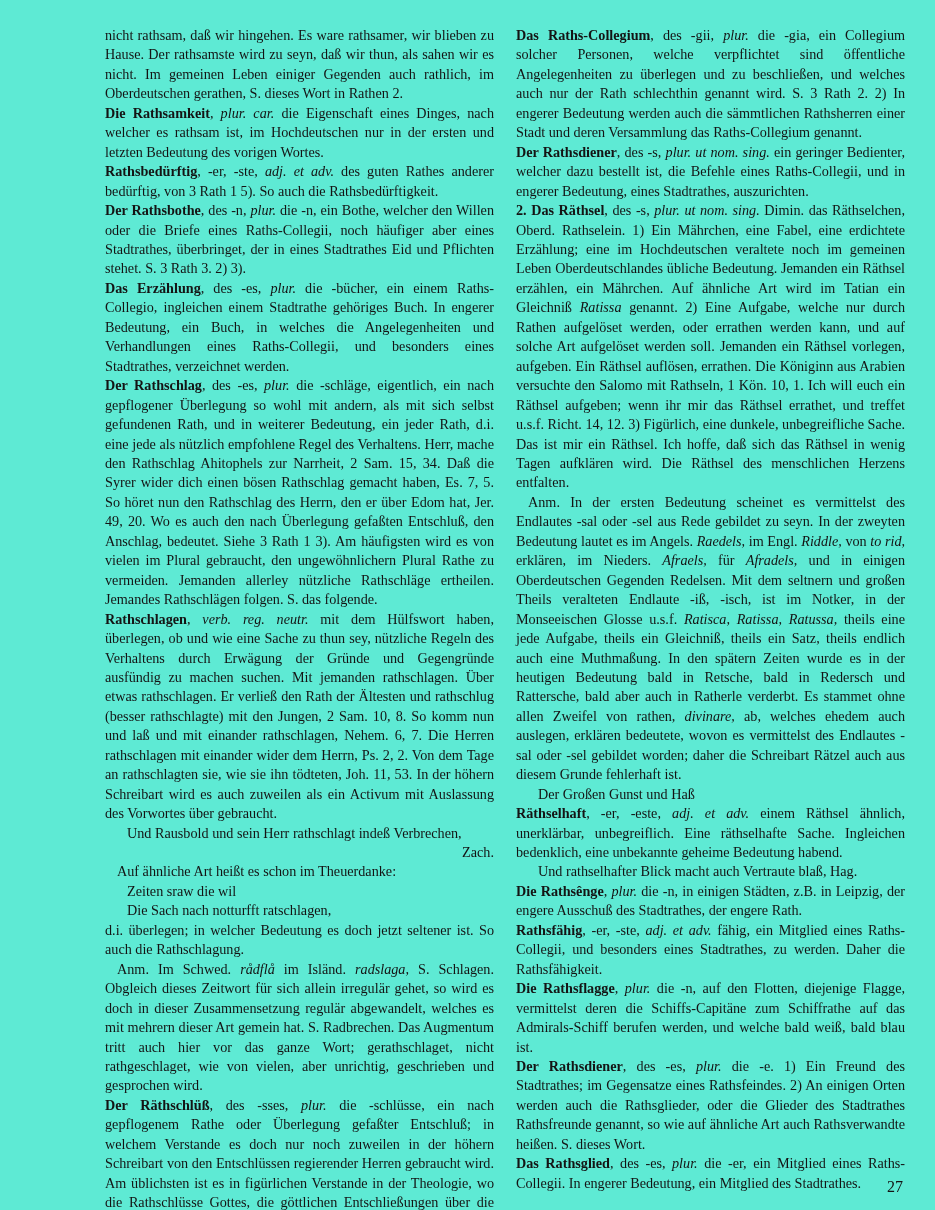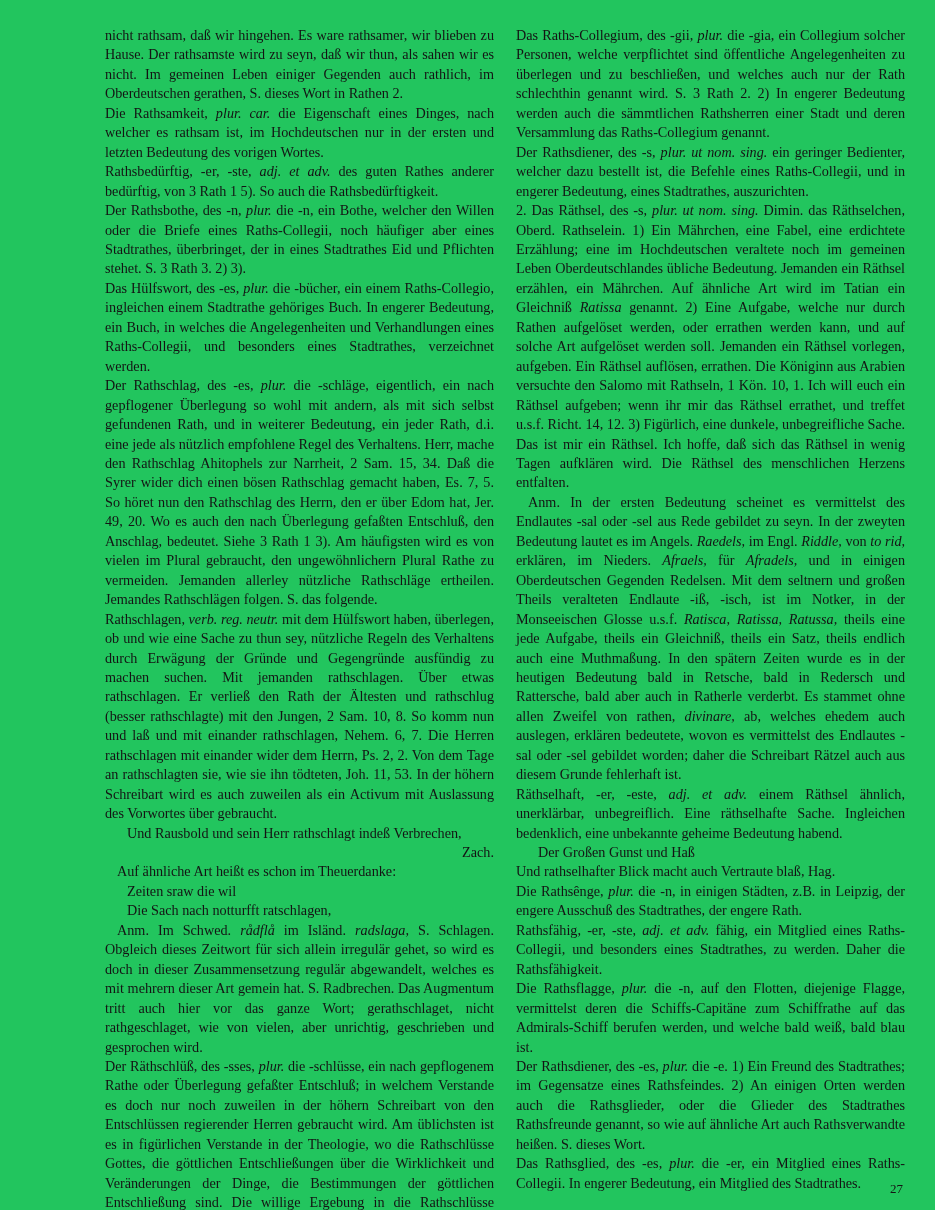--- a/index.html
+++ b/index.html
@@ -2,66 +2,67 @@
 <html><head>
 <meta charset="utf-8">
 <style>
   html,body{margin:0;padding:0;background:#ffffff;}
   body{width:935px;height:1210px;overflow:hidden;}
   .page{
     position:relative;
     width:935px;height:1210px;
     box-sizing:border-box;
     padding:26px 30px 20px 105px;
-    background:#22c55e;
+    background:#5eead4;
     color:#141414;
     font-family:"Liberation Serif","DejaVu Serif",serif;
     font-size:14.2px;
     line-height:1.37;
   }
   .cols{display:flex;gap:22px;}
   .col{flex:1 1 0;min-width:0;}
   .col p{margin:0;text-align:justify;}
-  .b{font-weight:normal;}
+  .b{font-weight:bold;}
   .i{font-style:italic;}
   .pagenum{
     position:absolute;
     right:32px;bottom:12px;
-    font-size:13px;
+    font-size:16px;
   }
 </style>
 </head>
 <body>
 
 <div class="page">
   <div class="cols">
     <div class="col">
         <p><span>nicht rathsam, daß wir hingehen. Es ware rathsamer, wir blieben zu Hause. Der rathsamste wird zu seyn, daß wir thun, als sahen wir es nicht. Im gemeinen Leben einiger Gegenden auch rathlich, im Oberdeutschen gerathen, S. dieses Wort in Rathen 2.</span></p>
         <p><span class="b">Die Rathsamkeit</span><span>, </span><span class="i">plur. car.</span><span> die Eigenschaft eines Dinges, nach welcher es rathsam ist, im Hochdeutschen nur in der ersten und letzten Bedeutung des vorigen Wortes.</span></p>
         <p><span class="b">Rathsbedürftig</span><span>, -er, -ste, </span><span class="i">adj. et adv.</span><span> des guten Rathes anderer bedürftig, von 3 Rath 1 5). So auch die Rathsbedürftigkeit.</span></p>
         <p><span class="b">Der Rathsbothe</span><span>, des -n, </span><span class="i">plur.</span><span> die -n, ein Bothe, welcher den Willen oder die Briefe eines Raths-Collegii, noch häufiger aber eines Stadtrathes, überbringet, der in eines Stadtrathes Eid und Pflichten stehet. S. 3 Rath 3. 2) 3).</span></p>
-        <p><span class="b">Das Hülfswort</span><span>, des -es, </span><span class="i">plur.</span><span> die -bücher, ein einem Raths-Collegio, ingleichen einem Stadtrathe gehöriges Buch. In engerer Bedeutung, ein Buch, in welches die Angelegenheiten und Verhandlungen eines Raths-Collegii, und besonders eines Stadtrathes, verzeichnet werden.</span></p>
+        <p><span class="b">Das Erzählung</span><span>, des -es, </span><span class="i">plur.</span><span> die -bücher, ein einem Raths-Collegio, ingleichen einem Stadtrathe gehöriges Buch. In engerer Bedeutung, ein Buch, in welches die Angelegenheiten und Verhandlungen eines Raths-Collegii, und besonders eines Stadtrathes, verzeichnet werden.</span></p>
         <p><span class="b">Der Rathschlag</span><span>, des -es, </span><span class="i">plur.</span><span> die -schläge, eigentlich, ein nach gepflogener Überlegung so wohl mit andern, als mit sich selbst gefundenen Rath, und in weiterer Bedeutung, ein jeder Rath, d.i. eine jede als nützlich empfohlene Regel des Verhaltens. Herr, mache den Rathschlag Ahitophels zur Narrheit, 2 Sam. 15, 34. Daß die Syrer wider dich einen bösen Rathschlag gemacht haben, Es. 7, 5. So höret nun den Rathschlag des Herrn, den er über Edom hat, Jer. 49, 20. Wo es auch den nach Überlegung gefaßten Entschluß, den Anschlag, bedeutet. Siehe 3 Rath 1 3). Am häufigsten wird es von vielen im Plural gebraucht, den ungewöhnlichern Plural Rathe zu vermeiden. Jemanden allerley nützliche Rathschläge ertheilen. Jemandes Rathschlägen folgen. S. das folgende.</span></p>
         <p><span class="b">Rathschlagen</span><span>, </span><span class="i">verb. reg. neutr.</span><span> mit dem Hülfswort haben, überlegen, ob und wie eine Sache zu thun sey, nützliche Regeln des Verhaltens durch Erwägung der Gründe und Gegengründe ausfündig zu machen suchen. Mit jemanden rathschlagen. Über etwas rathschlagen. Er verließ den Rath der Ältesten und rathschlug (besser rathschlagte) mit den Jungen, 2 Sam. 10, 8. So komm nun und laß und mit einander rathschlagen, Nehem. 6, 7. Die Herren rathschlagen mit einander wider dem Herrn, Ps. 2, 2. Von dem Tage an rathschlagten sie, wie sie ihn tödteten, Joh. 11, 53. In der höhern Schreibart wird es auch zuweilen als ein Activum mit Auslassung des Vorwortes über gebraucht.</span></p>
         <p style="margin-left: 22px;"><span>Und Rausbold und sein Herr rathschlagt indeß Verbrechen,</span></p>
         <p style="text-align: right;"><span>Zach.</span></p>
         <p style="text-indent: 12px;"><span>Auf ähnliche Art heißt es schon im Theuerdanke:</span></p>
         <p style="margin-left: 22px;"><span>Zeiten sraw die wil</span></p>
         <p style="margin-left: 22px;"><span>Die Sach nach notturfft ratschlagen,</span></p>
+        <p><span>d.i. überlegen; in welcher Bedeutung es doch jetzt seltener ist. So auch die Rathschlagung.</span></p>
         <p style="text-indent: 12px;"><span>Anm. Im Schwed. </span><span class="i">rådflå</span><span> im Isländ. </span><span class="i">radslaga,</span><span> S. Schlagen. Obgleich dieses Zeitwort für sich allein irregulär gehet, so wird es doch in dieser Zusammensetzung regulär abgewandelt, welches es mit mehrern dieser Art gemein hat. S. Radbrechen. Das Augmentum tritt auch hier vor das ganze Wort; gerathschlaget, nicht rathgeschlaget, wie von vielen, aber unrichtig, geschrieben und gesprochen wird.</span></p>
         <p><span class="b">Der Räthschlüß</span><span>, des -sses, </span><span class="i">plur.</span><span> die -schlüsse, ein nach gepflogenem Rathe oder Überlegung gefaßter Entschluß; in welchem Verstande es doch nur noch zuweilen in der höhern Schreibart von den Entschlüssen regierender Herren gebraucht wird. Am üblichsten ist es in figürlichen Verstande in der Theologie, wo die Rathschlüsse Gottes, die göttlichen Entschließungen über die Wirklichkeit und Veränderungen der Dinge, die Bestimmungen der göttlichen Entschließung sind. Die willige Ergebung in die Rathschlüsse Gottes ohne geheime Ausnahmen. Alle besondere Absichten der Rathschlüsse und Verhängnisse Gottes einsehen wollen, ist unsinnige Begehrlichkeit, Gell. Der Rathschluß Gottes von unserer Seligkeit, dessen Entschluß in einer gewissen Ordnung jedermann selig zu machen. S. 3 Rath 1 3).</span></p>
       </div>
     <div class="col">
         <p><span class="b">Das Raths-Collegium</span><span>, des -gii, </span><span class="i">plur.</span><span> die -gia, ein Collegium solcher Personen, welche verpflichtet sind öffentliche Angelegenheiten zu überlegen und zu beschließen, und welches auch nur der Rath schlechthin genannt wird. S. 3 Rath 2. 2) In engerer Bedeutung werden auch die sämmtlichen Rathsherren einer Stadt und deren Versammlung das Raths-Collegium genannt.</span></p>
         <p><span class="b">Der Rathsdiener</span><span>, des -s, </span><span class="i">plur. ut nom. sing.</span><span> ein geringer Bedienter, welcher dazu bestellt ist, die Befehle eines Raths-Collegii, und in engerer Bedeutung, eines Stadtrathes, auszurichten.</span></p>
         <p><span class="b">2. Das Räthsel</span><span>, des -s, </span><span class="i">plur. ut nom. sing.</span><span> Dimin. das Räthselchen, Oberd. Rathselein. 1) Ein Mährchen, eine Fabel, eine erdichtete Erzählung; eine im Hochdeutschen veraltete noch im gemeinen Leben Oberdeutschlandes übliche Bedeutung. Jemanden ein Räthsel erzählen, ein Mährchen. Auf ähnliche Art wird im Tatian ein Gleichniß </span><span class="i">Ratissa</span><span> genannt. 2) Eine Aufgabe, welche nur durch Rathen aufgelöset werden, oder errathen werden kann, und auf solche Art aufgelöset werden soll. Jemanden ein Räthsel vorlegen, aufgeben. Ein Räthsel auflösen, errathen. Die Königinn aus Arabien versuchte den Salomo mit Rathseln, 1 Kön. 10, 1. Ich will euch ein Räthsel aufgeben; wenn ihr mir das Räthsel errathet, und treffet u.s.f. Richt. 14, 12. 3) Figürlich, eine dunkele, unbegreifliche Sache. Das ist mir ein Räthsel. Ich hoffe, daß sich das Räthsel in wenig Tagen aufklären wird. Die Räthsel des menschlichen Herzens entfalten.</span></p>
         <p style="text-indent: 12px;"><span>Anm. In der ersten Bedeutung scheinet es vermittelst des Endlautes -sal oder -sel aus Rede gebildet zu seyn. In der zweyten Bedeutung lautet es im Angels. </span><span class="i">Raedels,</span><span> im Engl. </span><span class="i">Riddle,</span><span> von </span><span class="i">to rid,</span><span> erklären, im Nieders. </span><span class="i">Afraels,</span><span> für </span><span class="i">Afradels,</span><span> und in einigen Oberdeutschen Gegenden Redelsen. Mit dem seltnern und großen Theils veralteten Endlaute -iß, -isch, ist im Notker, in der Monseeischen Glosse u.s.f. </span><span class="i">Ratisca, Ratissa, Ratussa,</span><span> theils eine jede Aufgabe, theils ein Gleichniß, theils ein Satz, theils endlich auch eine Muthmaßung. In den spätern Zeiten wurde es in der heutigen Bedeutung bald in Retsche, bald in Redersch und Rattersche, bald aber auch in Ratherle verderbt. Es stammet ohne allen Zweifel von rathen, </span><span class="i">divinare,</span><span> ab, welches ehedem auch auslegen, erklären bedeutete, wovon es vermittelst des Endlautes -sal oder -sel gebildet worden; daher die Schreibart Rätzel auch aus diesem Grunde fehlerhaft ist.</span></p>
+        <p style="margin-left: 22px;"><span>Der Großen Gunst und Haß</span></p>
         <p><span class="b">Räthselhaft</span><span>, -er, -este, </span><span class="i">adj. et adv.</span><span> einem Räthsel ähnlich, unerklärbar, unbegreiflich. Eine räthselhafte Sache. Ingleichen bedenklich, eine unbekannte geheime Bedeutung habend.</span></p>
-        <p style="margin-left: 22px;"><span>Der Großen Gunst und Haß</span></p>
-        <p style=""><span>Und rathselhafter Blick macht auch Vertraute blaß, Hag.</span></p>
+        <p style="margin-left: 22px;"><span>Und rathselhafter Blick macht auch Vertraute blaß, Hag.</span></p>
         <p><span class="b">Die Rathsênge</span><span>, </span><span class="i">plur.</span><span> die -n, in einigen Städten, z.B. in Leipzig, der engere Ausschuß des Stadtrathes, der engere Rath.</span></p>
         <p><span class="b">Rathsfähig</span><span>, -er, -ste, </span><span class="i">adj. et adv.</span><span> fähig, ein Mitglied eines Raths-Collegii, und besonders eines Stadtrathes, zu werden. Daher die Rathsfähigkeit.</span></p>
         <p><span class="b">Die Rathsflagge</span><span>, </span><span class="i">plur.</span><span> die -n, auf den Flotten, diejenige Flagge, vermittelst deren die Schiffs-Capitäne zum Schiffrathe auf das Admirals-Schiff berufen werden, und welche bald weiß, bald blau ist.</span></p>
         <p><span class="b">Der Rathsdiener</span><span>, des -es, </span><span class="i">plur.</span><span> die -e. 1) Ein Freund des Stadtrathes; im Gegensatze eines Rathsfeindes. 2) An einigen Orten werden auch die Rathsglieder, oder die Glieder des Stadtrathes Rathsfreunde genannt, so wie auf ähnliche Art auch Rathsverwandte heißen. S. dieses Wort.</span></p>
         <p><span class="b">Das Rathsglied</span><span>, des -es, </span><span class="i">plur.</span><span> die -er, ein Mitglied eines Raths-Collegii. In engerer Bedeutung, ein Mitglied des Stadtrathes.</span></p>
       </div>
   </div>
   <div class="pagenum">27</div>
 </div>
 

